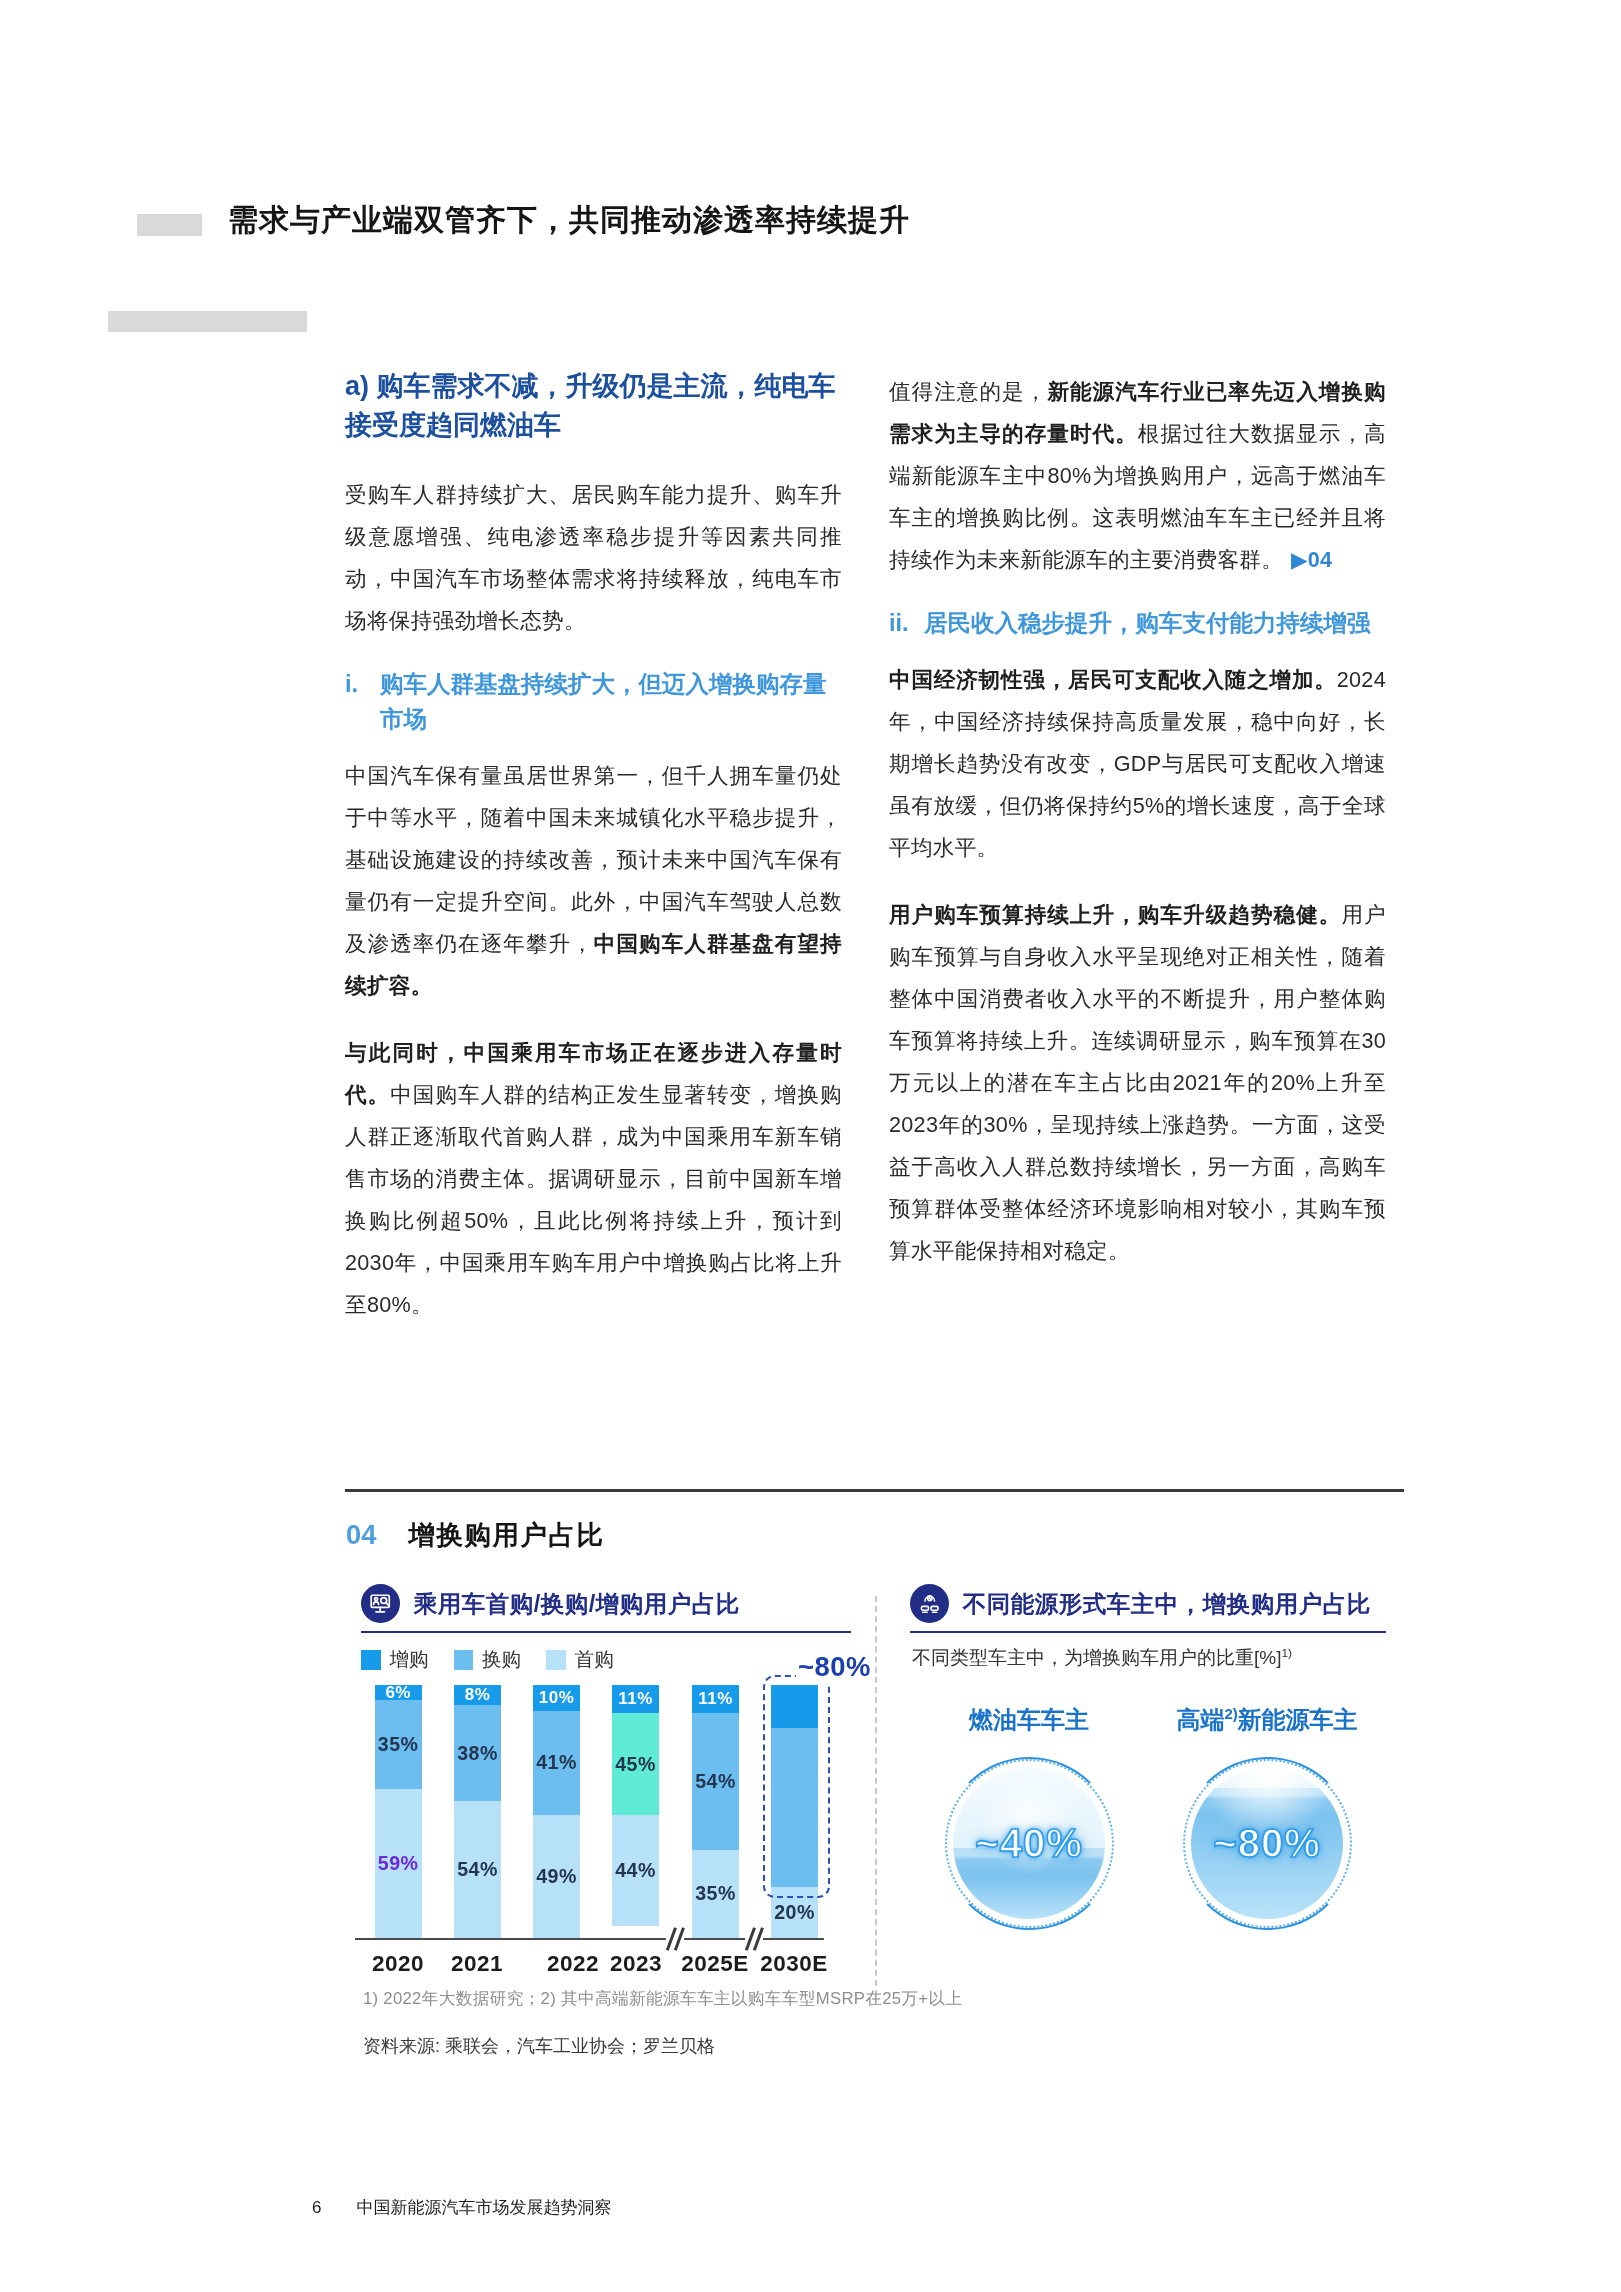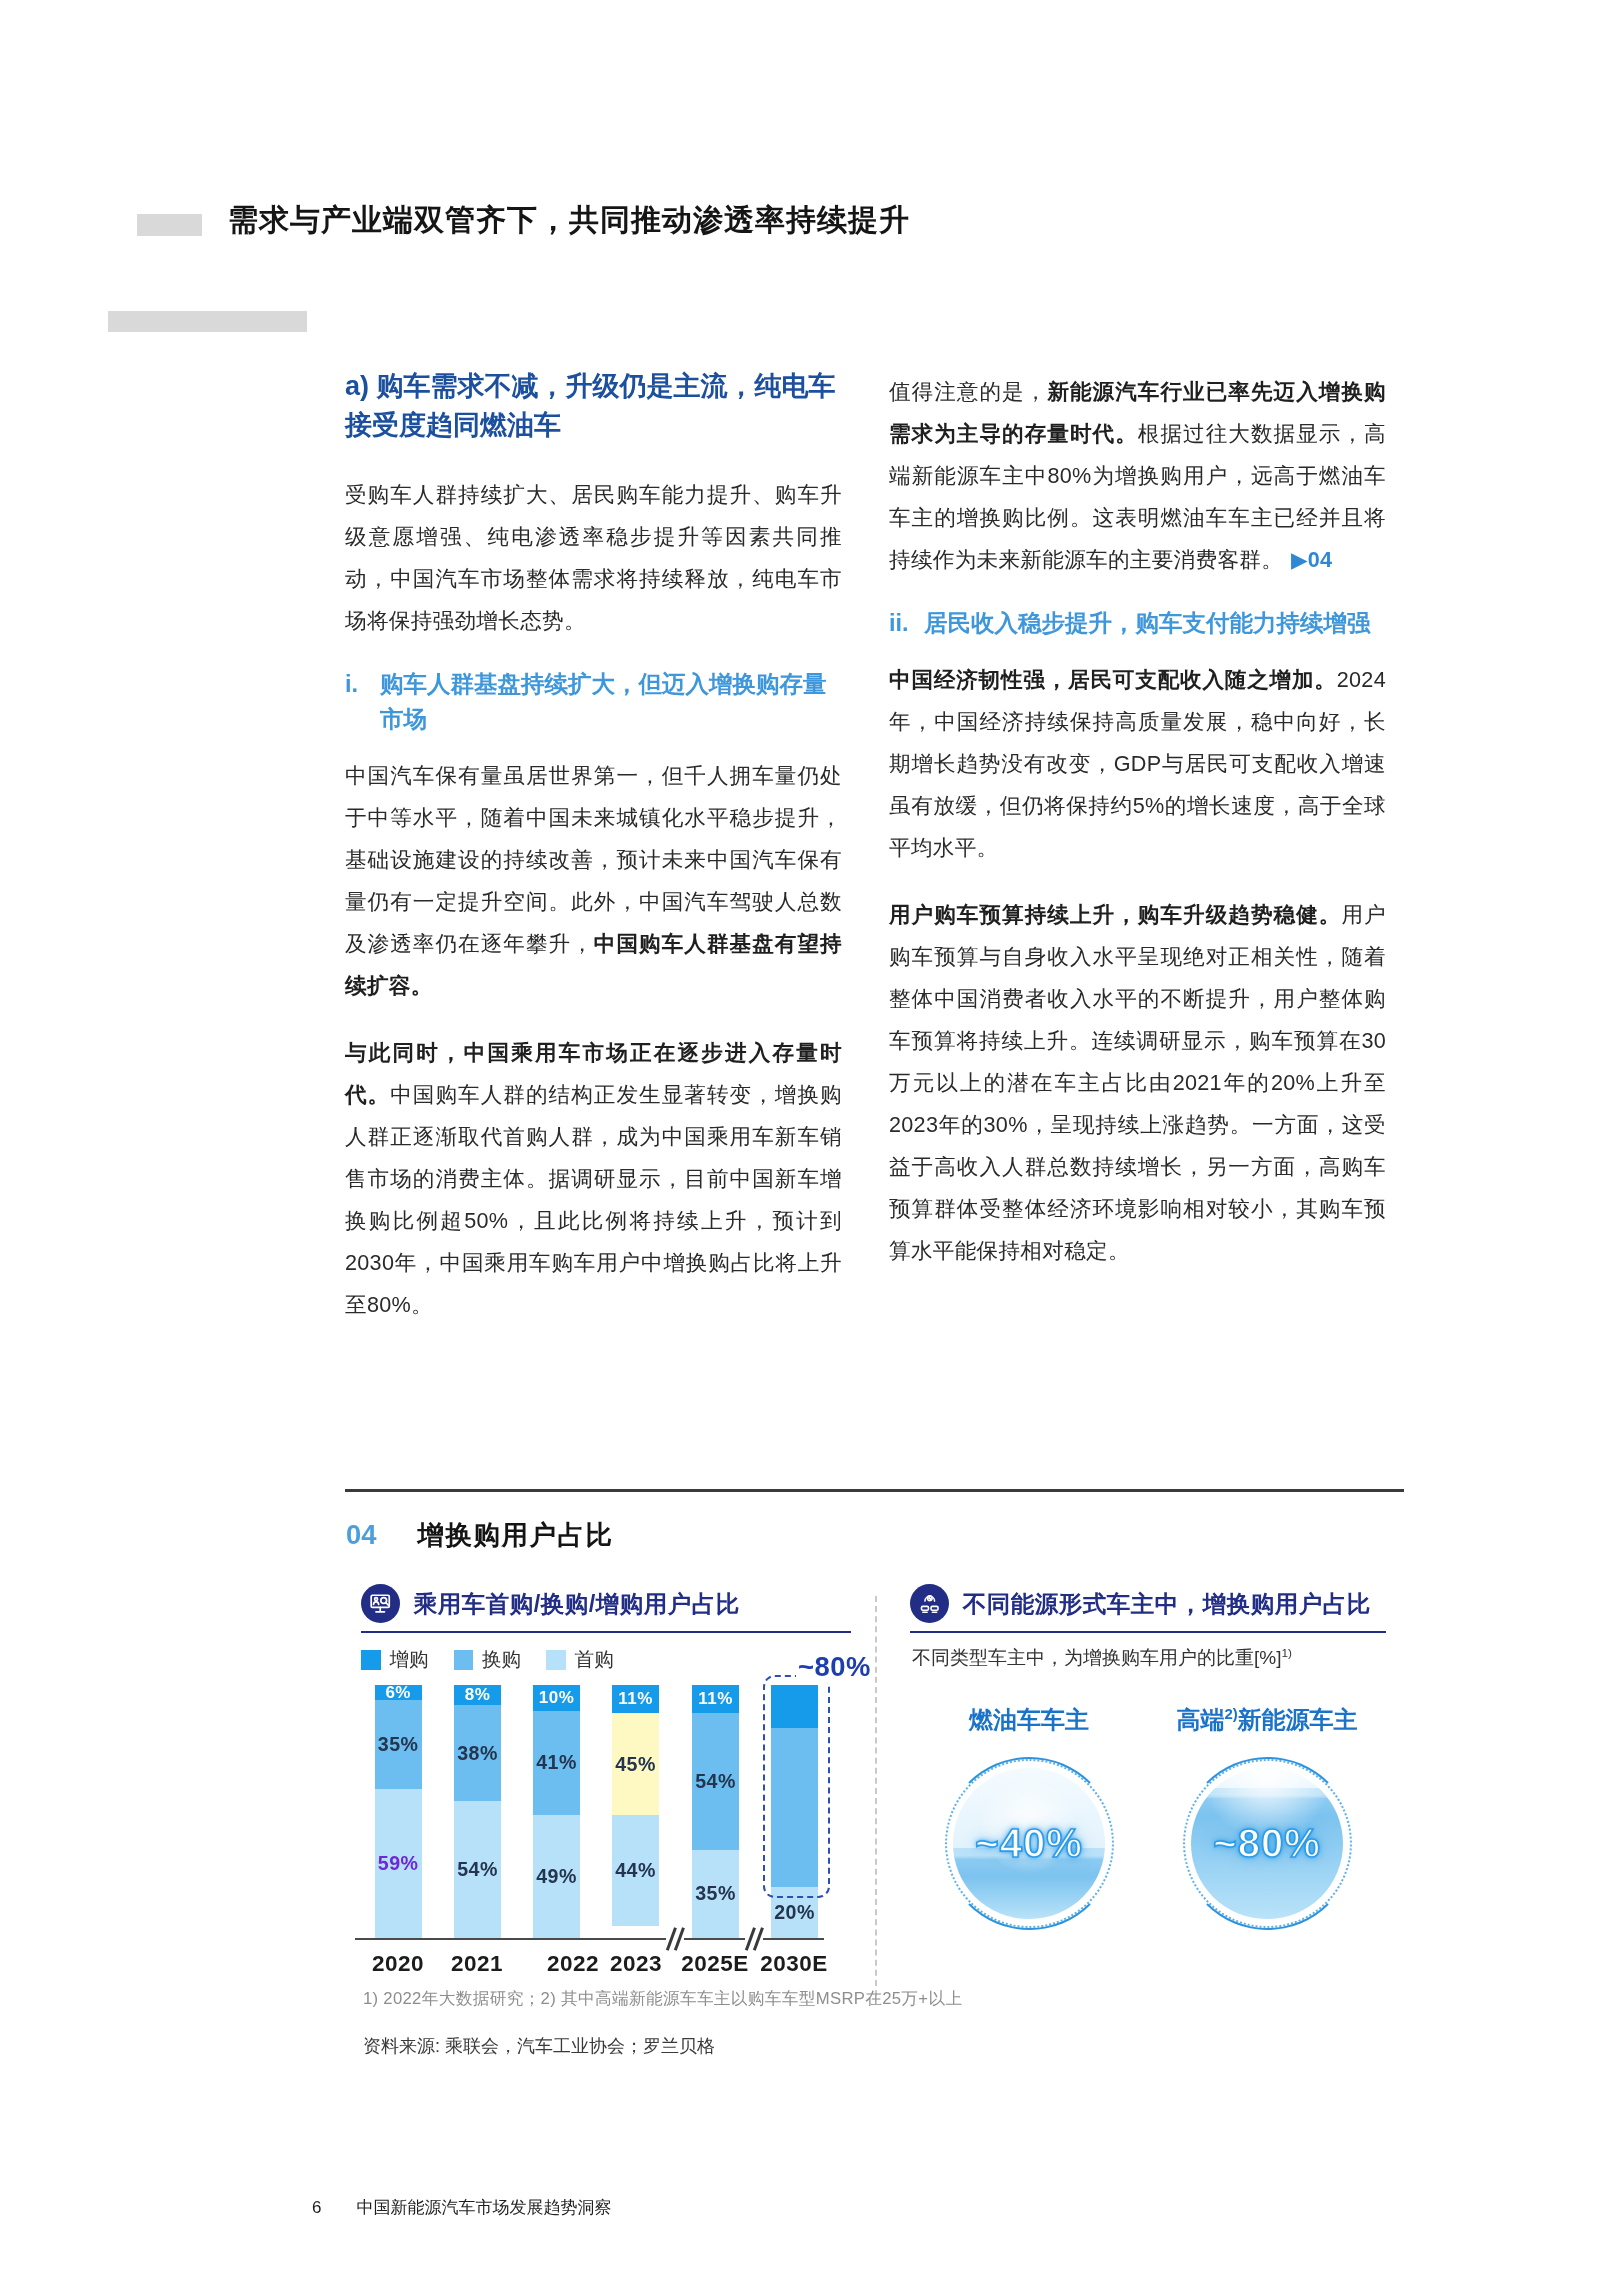--- a/index.html
+++ b/index.html
@@ -12,21 +12,21 @@
   .col{width:497px}
   .col p{font-size:21.6px;line-height:42px;text-align:justify;margin:0 0 25.5px 0;color:#2a2a2a;letter-spacing:0.3px}
   .col p b, .col p .b{font-weight:bold;color:#1f1f1f}
   .heading-a{font-size:27px;line-height:39px;font-weight:bold;color:#1c509e;margin:5.9px 0 29px 0}
   .subhead{display:flex;font-size:23.5px;line-height:35px;font-weight:bold;color:#3f97db;margin:15.7px 0 17.6px 0}
   .subhead .num{flex:0 0 35px}
   .accent{color:#2f87d5;font-weight:bold;margin-left:7.8px}
   sup{vertical-align:super;font-size:62%}
   
   .fig-rule{left:345px;top:1489px;width:1059px;height:2.9px;background:#3b3b3b}
-  .fig-head{left:346px;top:1517px;display:flex;gap:41px;align-items:baseline}
+  .fig-head{left:346px;top:1517px;display:flex;gap:32px;align-items:baseline}
   .fig-num{color:#4d9edd;font-size:27.4px;font-weight:bold}
   .fig-title{color:#141414;font-size:26.5px;font-weight:bold;letter-spacing:1.5px}
   .panel{top:1584px}
   .panel-left{left:361px;width:490px}
   .panel-right{left:910px;width:476px}
   .panel-header{display:flex;align-items:center;gap:13.7px;border-bottom:2.9px solid #222e85;padding-bottom:7.8px}
   .picon{width:39px;height:39px;border-radius:50%;background:#222e85;display:flex;align-items:center;justify-content:center;flex:0 0 39px}
   .htext{color:#222e85;font-size:23.5px;font-weight:bold;letter-spacing:0.5px}
   .vdash{left:875px;top:1596px;height:400px;border-left:2px dashed #c9c9c9}
   .legend{display:flex;gap:25px;margin-top:13.7px;font-size:19.6px;color:#333;align-items:center}
@@ -163,21 +163,21 @@
           </div>
           <div class="seg" style="height: 124px; background: rgb(183, 225, 249);">
             <span class="seglab" style="color: rgb(36, 53, 79);">49%</span>
           </div>
         </div>
         <div class="xlab" style="left: 212px;">2022</div>
         <div class="bar" style="left: 251px; width: 47px;">
           <div class="seg" style="height: 28px; background: rgb(22, 155, 234);">
             <span class="seglab toplab" style="color: rgb(255, 255, 255);">11%</span>
           </div>
-          <div class="seg" style="height: 102px; background: #fef9c3;">
+          <div class="seg" style="height: 102px; background: #5eead4;">
             <span class="seglab" style="color: rgb(36, 53, 79);">45%</span>
           </div>
           <div class="seg" style="height: 111px; background: rgb(183, 225, 249);">
             <span class="seglab" style="color: rgb(36, 53, 79);">44%</span>
           </div>
         </div>
         <div class="xlab" style="left: 275px;">2023</div>
         <div class="bar" style="left: 331px; width: 47px;">
           <div class="seg" style="height: 28px; background: rgb(22, 155, 234);">
             <span class="seglab toplab" style="color: rgb(255, 255, 255);">11%</span>

